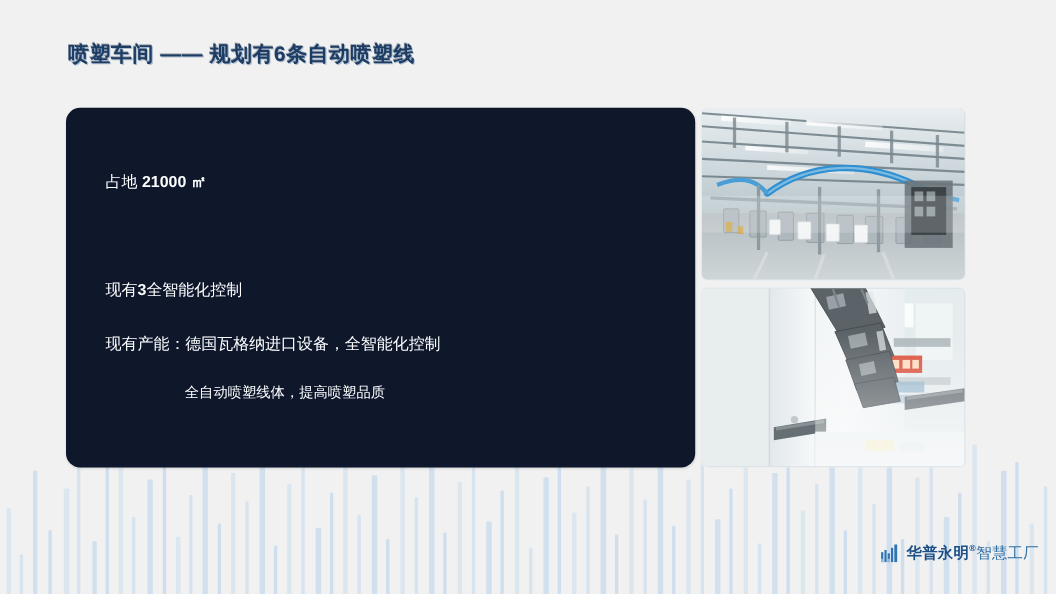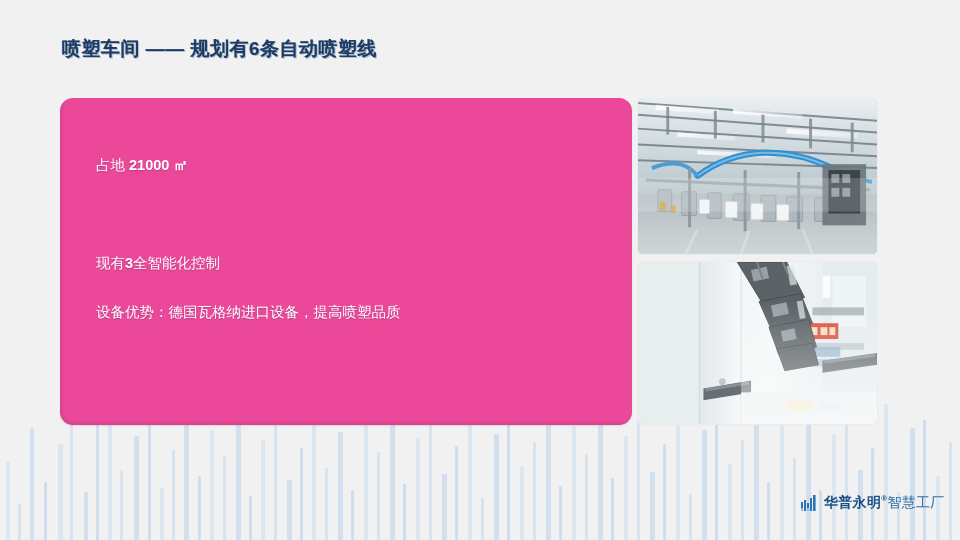--- a/index.html
+++ b/index.html
@@ -219,29 +219,32 @@
       <div class="deco-bar" style="left: 884px; width: 4px; height: 136px; background: rgb(202, 220, 237); opacity: 0.55;"></div>
       <div class="deco-bar" style="left: 897px; width: 3px; height: 48px; background: rgb(202, 220, 237); opacity: 0.67;"></div>
       <div class="deco-bar" style="left: 910px; width: 5px; height: 112px; background: rgb(202, 220, 237); opacity: 0.79;"></div>
       <div class="deco-bar" style="left: 923px; width: 3px; height: 120px; background: rgb(202, 220, 237); opacity: 0.91;"></div>
       <div class="deco-bar" style="left: 936px; width: 4px; height: 64px; background: rgb(202, 220, 237); opacity: 0.55;"></div>
       <div class="deco-bar" style="left: 949px; width: 3px; height: 98px; background: rgb(202, 220, 237); opacity: 0.67;"></div>
     </div>
 
   <div id="title" style="color: rgb(29, 60, 99);">喷塑车间 —— 规划有6条自动喷塑线</div>
 
-  <div id="blue-panel" style="background: #ec4899;">
+  <div id="blue-panel" style="background: #0f172a;">
     <div class="panel-line" id="line-1">
       <span>占地 </span><b>21000 ㎡</b><span></span>
     </div>
     <div class="panel-line" id="line-3">
       <span>现有</span><b>3</b><span>全智能化控制</span>
     </div>
     <div class="panel-line" id="line-4">
-      <span>设备优势：德国瓦格纳进口设备，提高喷塑品质</span>
+      <span>现有产能：德国瓦格纳进口设备，全智能化控制</span>
+    </div>
+    <div class="panel-line" id="line-5">
+      <span>全自动喷塑线体，提高喷塑品质</span>
     </div>
   </div>
 
   <div class="photo" id="photo-top">
     <svg viewBox="0 0 241 157" preserveAspectRatio="none">
       <defs>
         <linearGradient id="skyG" x1="0" y1="0" x2="0" y2="1">
           <stop offset="0" stop-color="#e8eef1"></stop>
           <stop offset="1" stop-color="#b9c6cc"></stop>
         </linearGradient>

